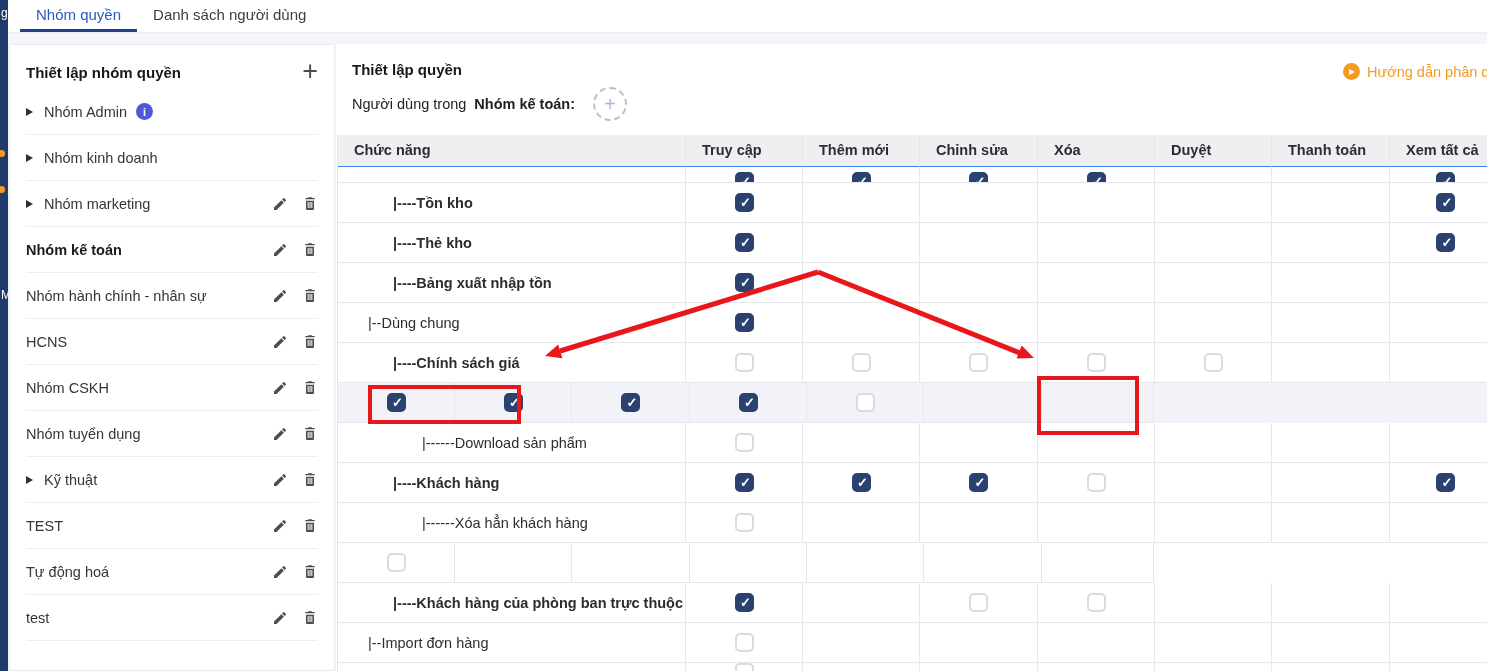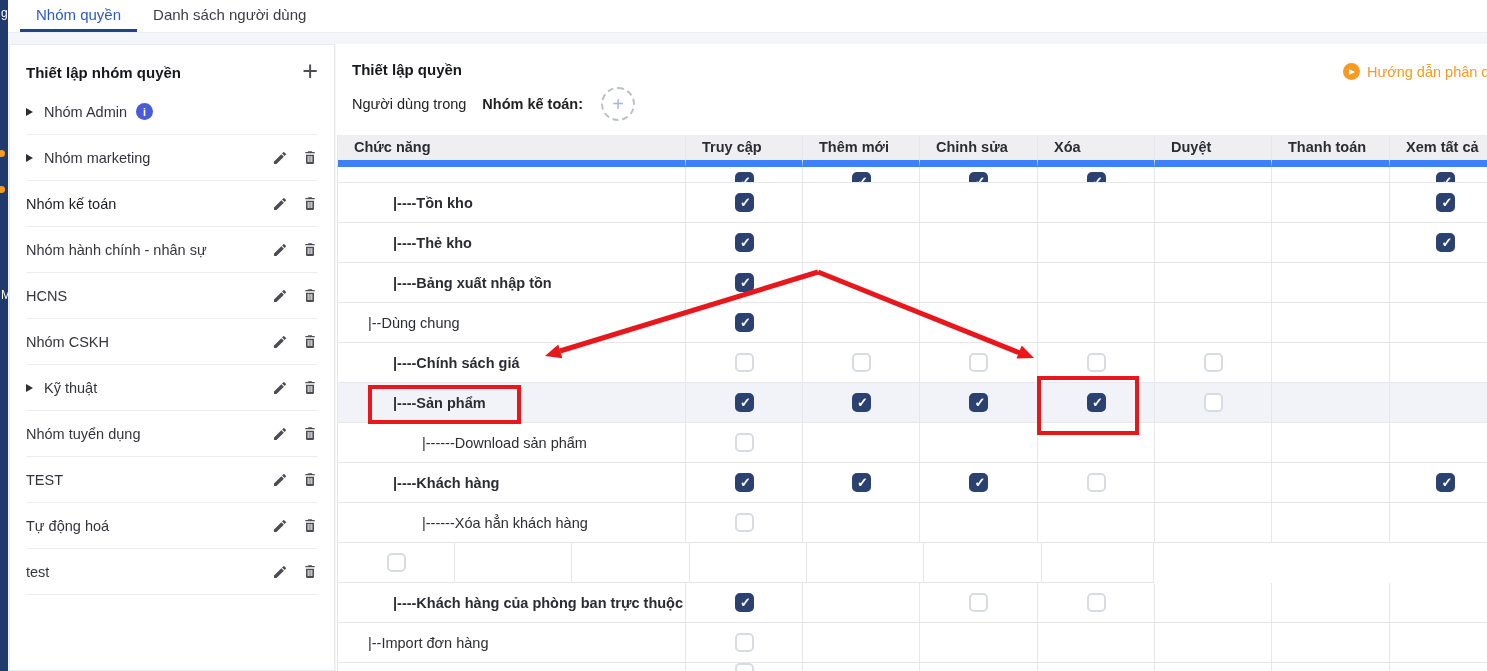--- a/index.html
+++ b/index.html
@@ -20,42 +20,42 @@
   .left-card { position:absolute; left:9px; top:44px; width:326px; bottom:0; background:#fff; border:1px solid #e9eaee; z-index:2; }
   .right-card { position:absolute; left:336px; top:44px; width:1200px; bottom:0; background:#fff; z-index:1; }
 
   
   .side-header { display:flex; align-items:flex-end; justify-content:space-between; padding:16px 16px 8px 16px;gap:27px; }
   .side-title { font-size:15px; font-weight:bold; color:#17181c; }
   .plus-btn { font-size:27px; font-weight:normal; color:#4c4d52; line-height:20px; cursor:pointer; }
   .side-list { padding:0 16px; }
   .side-item { height:46px; display:flex; align-items:center; border-bottom:1px solid #eceded; font-size:14.5px; color:#34353b; cursor:pointer; }
   .side-item .expander { width:0; height:0; border-left:7px solid #2e2f35; border-top:4.5px solid transparent; border-bottom:4.5px solid transparent; margin-right:11px; flex:none; }
-  .side-item.selected .lbl { font-weight:normal; color:#1b1c20;text-align:right; }
+  .side-item.selected .lbl { font-weight:bold; color:#1b1c20;text-align:right; }
   .side-item .lbl { white-space:nowrap; }
   .info-badge { width:17px; height:17px; border-radius:50%; background:#4a5ad8; color:#fff; font-size:11px; font-weight:bold; display:inline-flex; align-items:center; justify-content:center; margin-left:9px; flex:none; }
   .side-item .spacer { flex:1; }
   .act-icon { width:16px; height:16px; margin-left:14px; flex:none; cursor:pointer; }
   .act-icon svg { width:16px; height:16px; fill:#4c4d52; }
 
   
   .panel-head { position:relative; padding:17px 16px 0 16px; }
   .panel-title { font-size:15px; font-weight:bold; color:#17181c; }
   .panel-sub { display:flex; align-items:center; margin-top:7px; font-size:14.5px; color:#222; height:38px; }
-  .panel-sub b { margin-left:16px; }
+  .panel-sub b { margin-left:8px; }
   .add-user-circle { width:34px; height:34px; border:2px dashed #bcc0ca; border-radius:50%; display:flex; align-items:center; justify-content:center; color:#a9b7dc; font-size:20px; margin-left:18px; cursor:pointer; flex:none; }
   .help-link { position:absolute; left:1007px; top:19px; display:flex; align-items:center; white-space:nowrap; color:#f59a23; font-size:14.5px; cursor:pointer; }
   .play-circle { width:17px; height:17px; border-radius:50%; background:#f59a23; display:inline-flex; align-items:center; justify-content:center; margin-right:7px; flex:none; }
   .play-circle .tri { width:0; height:0; border-left:6px solid #fff; border-top:3.5px solid transparent; border-bottom:3.5px solid transparent; margin-left:1px; }
 
   
   .perm-table { position:absolute; left:1px; top:91px; width:1164px; border-left:1px solid #e4e5e9; font-size:14.5px; }
   .t-row { display:flex; width:1164px; background:#fff; }
   .t-row.header { background:#efeff2; font-weight:bold; color:#1f2025; height:32px; }
-  .t-row.header .t-cell { line-height:31px; border-bottom:7px solid #3b82f6; }
+  .t-row.header .t-cell { line-height:31px; border-bottom:1px solid #3b82f6; }
   .t-row.body { height:40px; }
   .t-row.body.hl { background:#f1f3f8; }
   .t-row.partial-top { height:16px; overflow:hidden; }
   .t-row.partial-bottom { height:8px; overflow:hidden; }
   .t-cell { flex:none; border-right:1px solid #e6e7eb; border-bottom:1px solid #e6e7eb; height:100%; display:flex; align-items:center; justify-content:center; overflow:hidden; }
   .t-cell.label-cell { justify-content:flex-start; color:#2c2d33; }
   .t-row.partial-bottom .t-cell { border-bottom:none; }
   .pad1 { padding-left:30px; } .pad2 { padding-left:55px;font-weight:bold; } .pad3 { padding-left:84px; }
   .cb { width:19px; height:19px; border-radius:5px; background:#fff; border:2px solid #d8dbe2; position:relative; flex:none; cursor:pointer; }
   .cb.c { background:#2b4170; border-color:#2b4170; }
@@ -88,20 +88,25 @@
   </div>
   <div class="side-list" id="side-list">
       <div class="side-item">
         <span class="expander"></span>
         <span class="lbl">Nhóm Admin</span>
         <span class="info-badge">i</span>
         <span class="spacer"></span>
       </div>
       <div class="side-item">
         <span class="expander"></span>
+        <span class="lbl">Nhóm kinh doanh</span>
+        <span class="spacer"></span>
+      </div>
+      <div class="side-item">
+        <span class="expander"></span>
         <span class="lbl">Nhóm marketing</span>
         <span class="spacer"></span>
         <span class="act-icon"><svg viewBox="0 0 24 24">
             <path d="M3 17.25V21h3.75L17.8 9.94l-3.75-3.75L3 17.25zM20.7 7.04a1 1 0 0 0 0-1.41l-2.34-2.34a1 1 0 0 0-1.41 0l-1.83 1.83 3.75 3.75 1.83-1.83z"></path>
           </svg></span>
         <span class="act-icon"><svg viewBox="0 0 24 24">
             <path d="M6 19a2 2 0 0 0 2 2h8a2 2 0 0 0 2-2V7H6v12zm2.5-10H10v9H8.5v-9zm2.75 0h1.5v9h-1.5v-9zM14 9h1.5v9H14V9zm1.5-6-1-1h-5l-1 1H5v2h14V3h-3.5z"></path>
           </svg></span>
       </div>
       <div class="side-item selected">
@@ -138,32 +143,32 @@
         <span class="lbl">Nhóm CSKH</span>
         <span class="spacer"></span>
         <span class="act-icon"><svg viewBox="0 0 24 24">
             <path d="M3 17.25V21h3.75L17.8 9.94l-3.75-3.75L3 17.25zM20.7 7.04a1 1 0 0 0 0-1.41l-2.34-2.34a1 1 0 0 0-1.41 0l-1.83 1.83 3.75 3.75 1.83-1.83z"></path>
           </svg></span>
         <span class="act-icon"><svg viewBox="0 0 24 24">
             <path d="M6 19a2 2 0 0 0 2 2h8a2 2 0 0 0 2-2V7H6v12zm2.5-10H10v9H8.5v-9zm2.75 0h1.5v9h-1.5v-9zM14 9h1.5v9H14V9zm1.5-6-1-1h-5l-1 1H5v2h14V3h-3.5z"></path>
           </svg></span>
       </div>
       <div class="side-item">
+        <span class="lbl">Nhóm tuyển dụng</span>
+        <span class="spacer"></span>
+        <span class="act-icon"><svg viewBox="0 0 24 24">
+            <path d="M3 17.25V21h3.75L17.8 9.94l-3.75-3.75L3 17.25zM20.7 7.04a1 1 0 0 0 0-1.41l-2.34-2.34a1 1 0 0 0-1.41 0l-1.83 1.83 3.75 3.75 1.83-1.83z"></path>
+          </svg></span>
+        <span class="act-icon"><svg viewBox="0 0 24 24">
+            <path d="M6 19a2 2 0 0 0 2 2h8a2 2 0 0 0 2-2V7H6v12zm2.5-10H10v9H8.5v-9zm2.75 0h1.5v9h-1.5v-9zM14 9h1.5v9H14V9zm1.5-6-1-1h-5l-1 1H5v2h14V3h-3.5z"></path>
+          </svg></span>
+      </div>
+      <div class="side-item">
         <span class="expander"></span>
         <span class="lbl">Kỹ thuật</span>
-        <span class="spacer"></span>
-        <span class="act-icon"><svg viewBox="0 0 24 24">
-            <path d="M3 17.25V21h3.75L17.8 9.94l-3.75-3.75L3 17.25zM20.7 7.04a1 1 0 0 0 0-1.41l-2.34-2.34a1 1 0 0 0-1.41 0l-1.83 1.83 3.75 3.75 1.83-1.83z"></path>
-          </svg></span>
-        <span class="act-icon"><svg viewBox="0 0 24 24">
-            <path d="M6 19a2 2 0 0 0 2 2h8a2 2 0 0 0 2-2V7H6v12zm2.5-10H10v9H8.5v-9zm2.75 0h1.5v9h-1.5v-9zM14 9h1.5v9H14V9zm1.5-6-1-1h-5l-1 1H5v2h14V3h-3.5z"></path>
-          </svg></span>
-      </div>
-      <div class="side-item">
-        <span class="lbl">Nhóm tuyển dụng</span>
         <span class="spacer"></span>
         <span class="act-icon"><svg viewBox="0 0 24 24">
             <path d="M3 17.25V21h3.75L17.8 9.94l-3.75-3.75L3 17.25zM20.7 7.04a1 1 0 0 0 0-1.41l-2.34-2.34a1 1 0 0 0-1.41 0l-1.83 1.83 3.75 3.75 1.83-1.83z"></path>
           </svg></span>
         <span class="act-icon"><svg viewBox="0 0 24 24">
             <path d="M6 19a2 2 0 0 0 2 2h8a2 2 0 0 0 2-2V7H6v12zm2.5-10H10v9H8.5v-9zm2.75 0h1.5v9h-1.5v-9zM14 9h1.5v9H14V9zm1.5-6-1-1h-5l-1 1H5v2h14V3h-3.5z"></path>
           </svg></span>
       </div>
       <div class="side-item">
         <span class="lbl">TEST</span>
@@ -310,21 +315,20 @@
         <div class="t-cell" style="width: 117px;">
           <span class="cb"></span>
         </div>
         <div class="t-cell" style="width: 117px;">
           <span class="cb"></span>
         </div>
         <div class="t-cell" style="width: 118px;"></div>
         <div class="t-cell" style="width: 112px;"></div>
       </div>
       <div class="t-row body hl">
-        <div class="t-cell label-cell pad2" style="width: 348px;">|----Sản phẩm</div>
         <div class="t-cell" style="width: 117px;">
           <span class="cb c"></span>
         </div>
         <div class="t-cell" style="width: 117px;">
           <span class="cb c"></span>
         </div>
         <div class="t-cell" style="width: 118px;">
           <span class="cb c"></span>
         </div>
         <div class="t-cell" style="width: 117px;">

